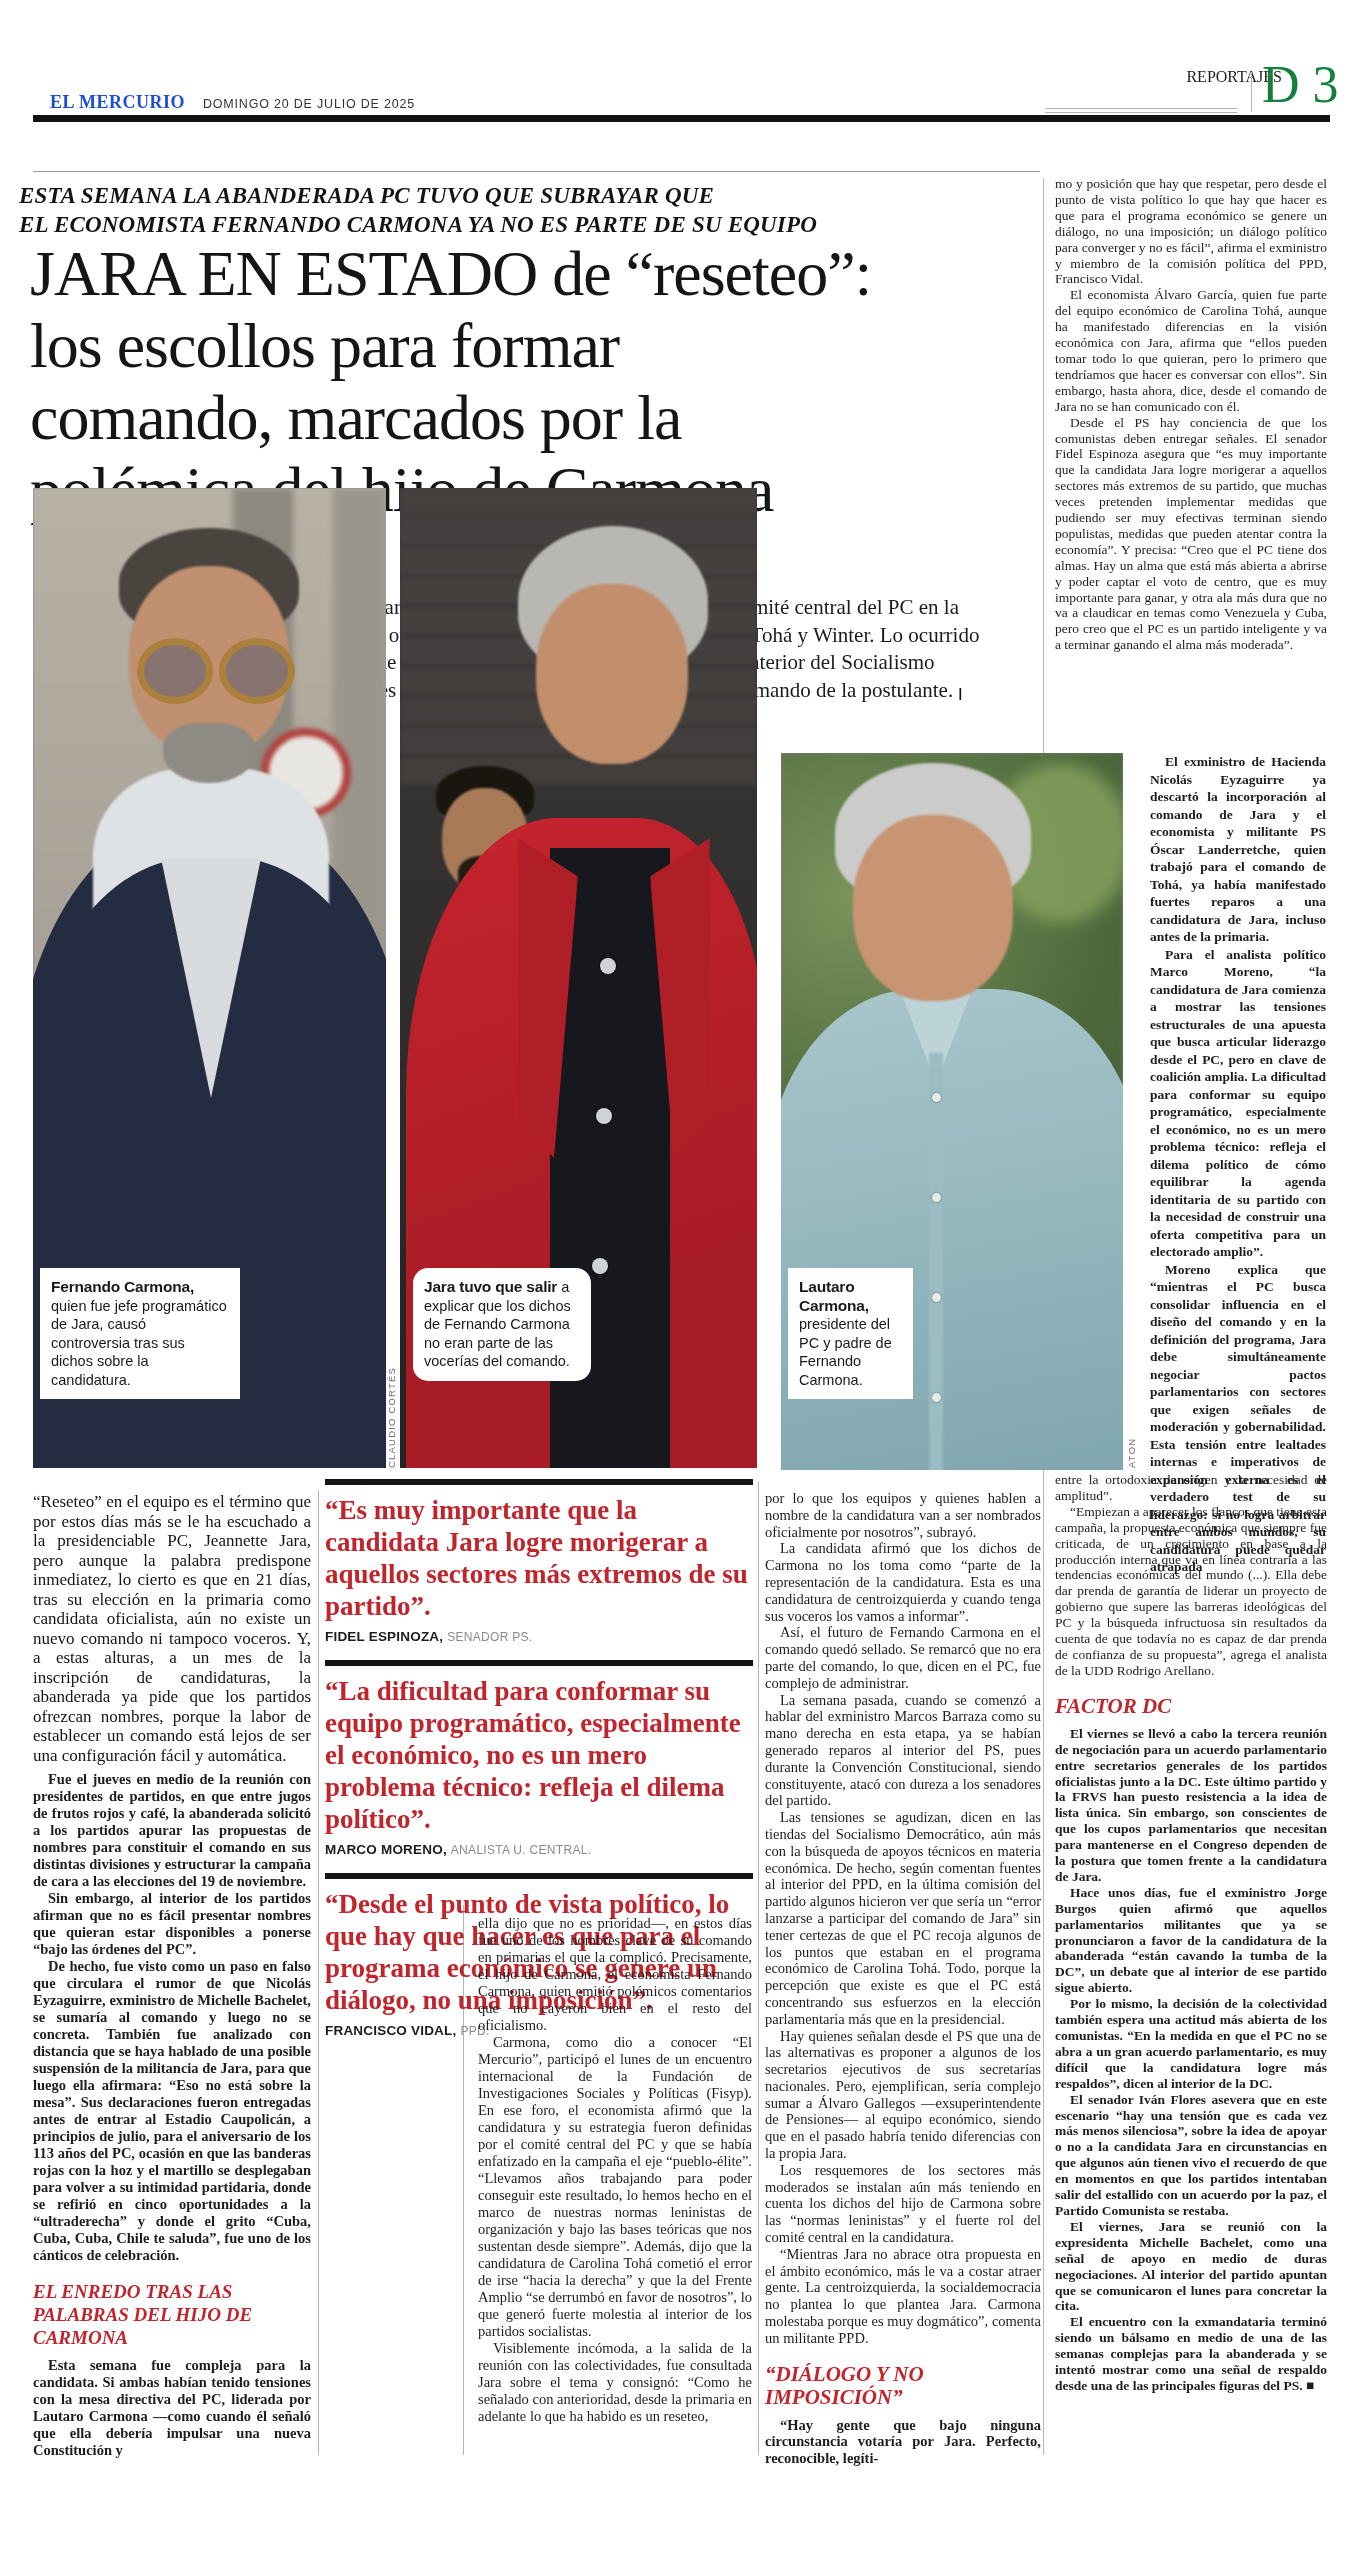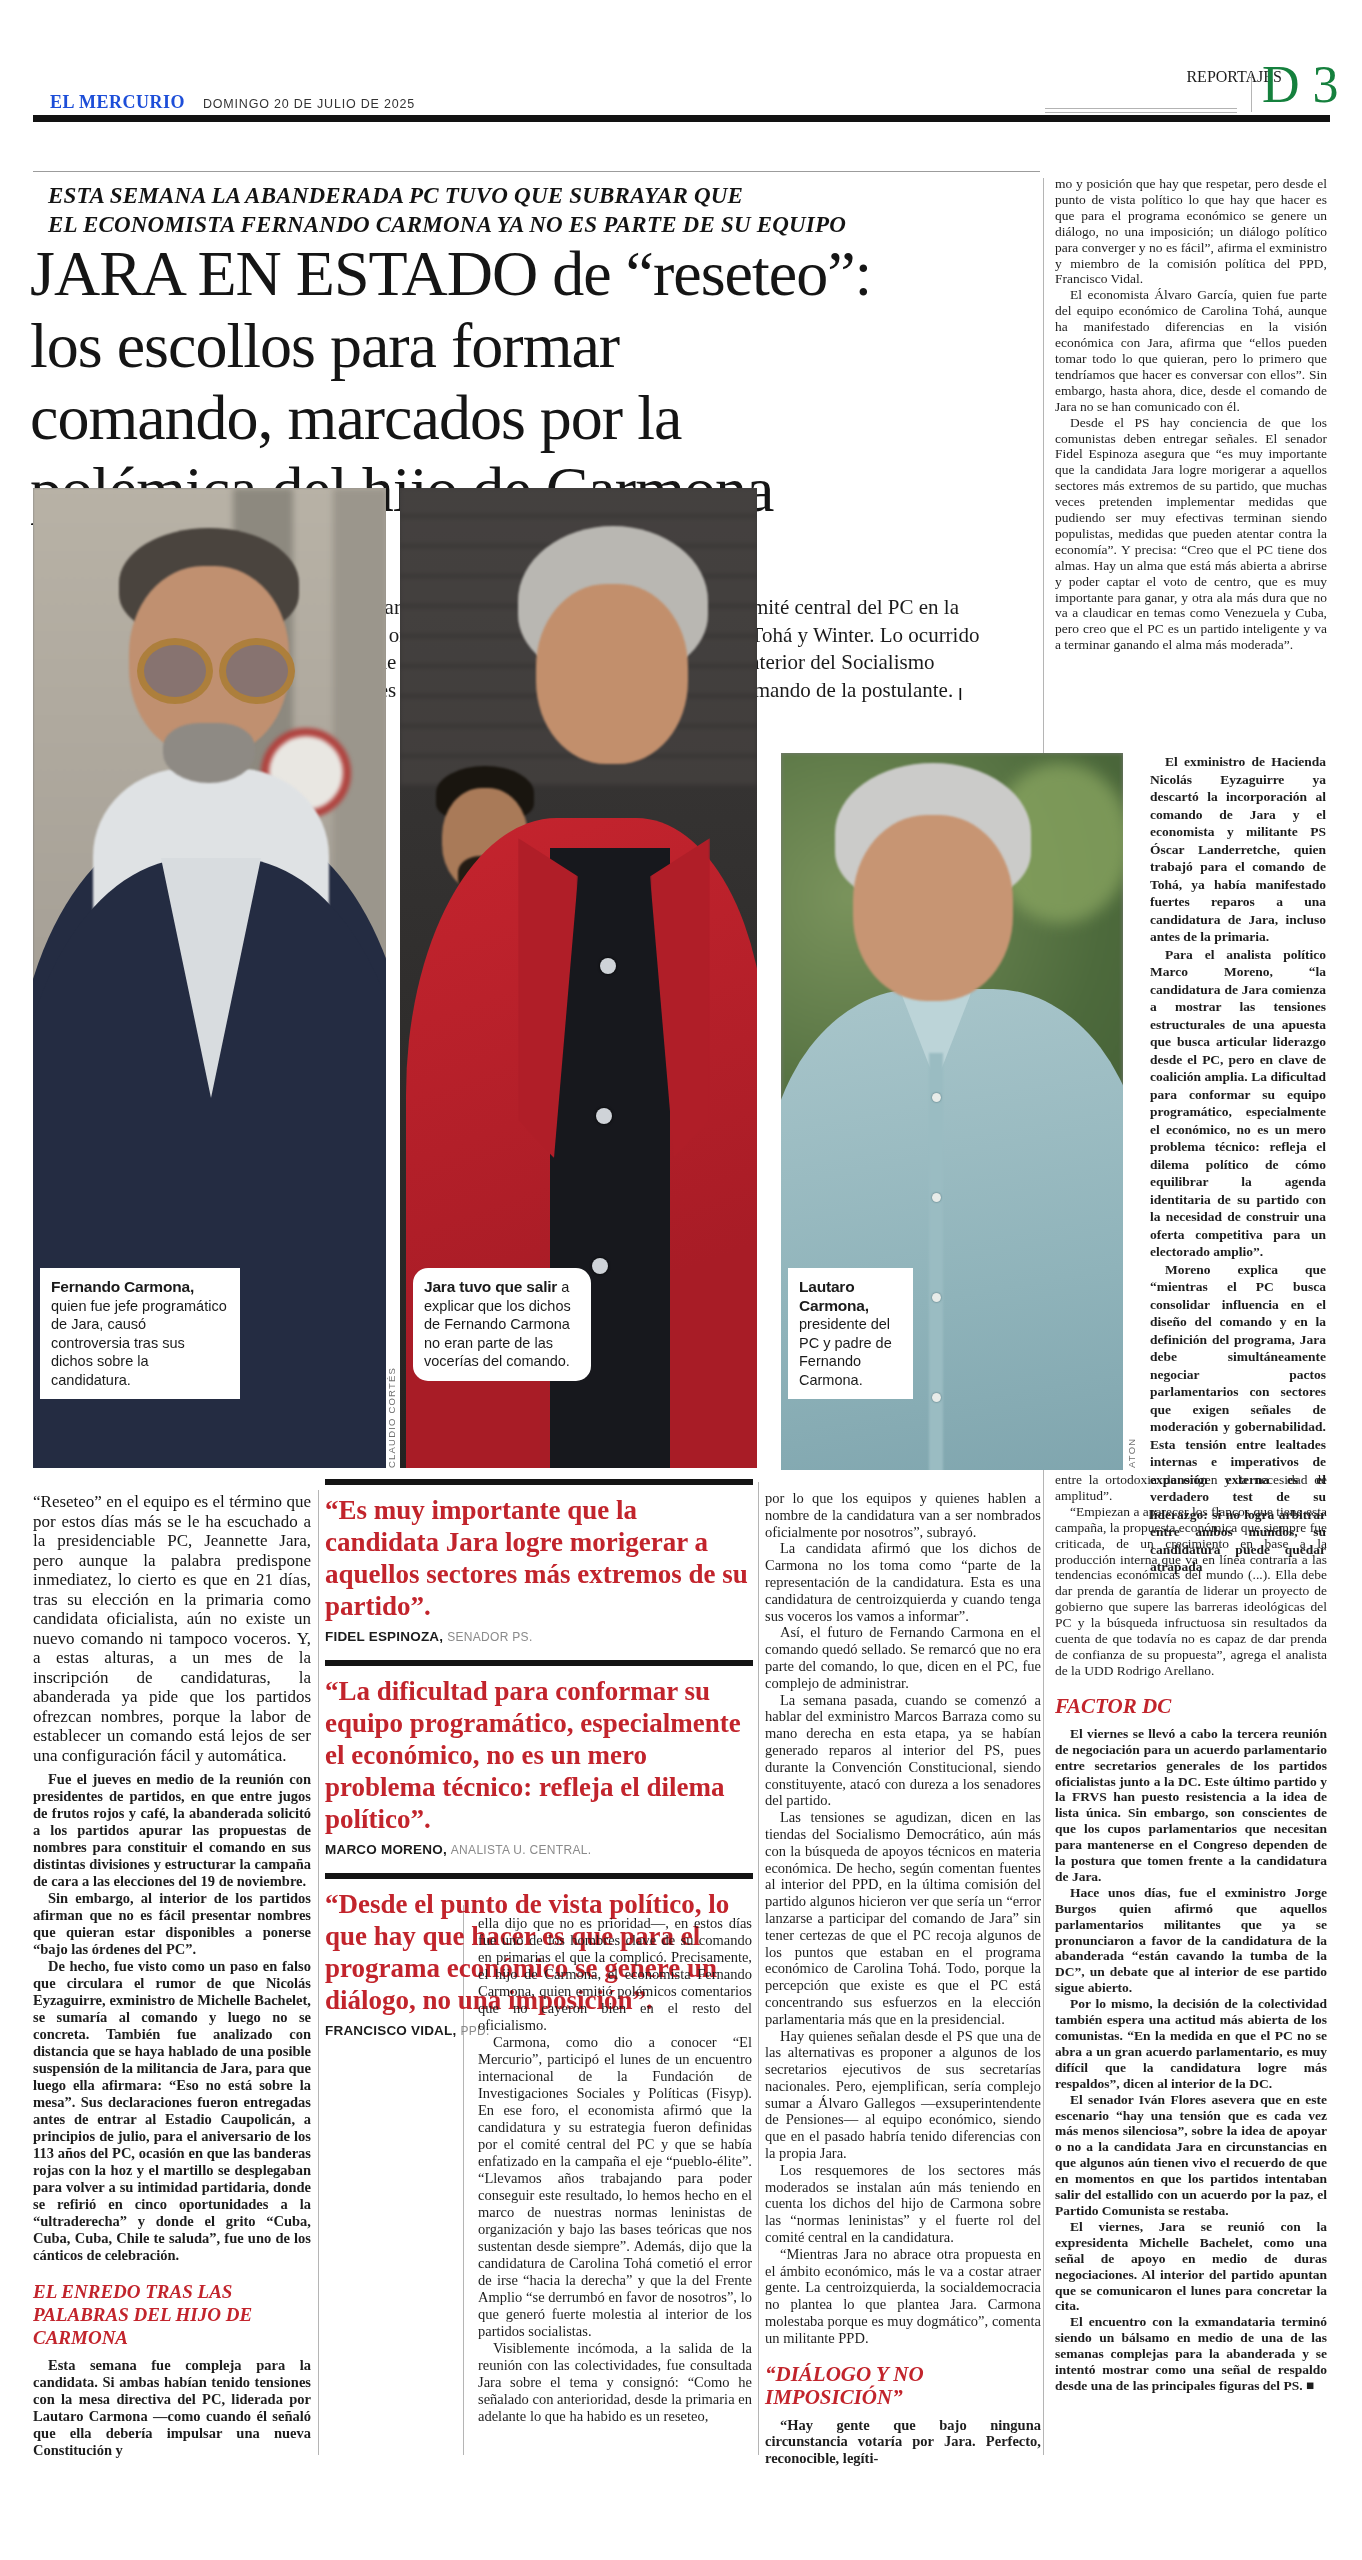--- a/index.html
+++ b/index.html
@@ -102,21 +102,21 @@
     <span class="mast-brand">EL MERCURIO</span>
     <span class="mast-date" style="margin-left:14px;">DOMINGO 20 DE JULIO DE 2025</span>
   </div>
   <div class="abs" style="left:1090px;top:68px;width:192px;text-align:right;">REPORTAJES</div>
   <div class="abs double-rule" style="left:1045px;top:108px;width:192px;"></div>
   <div class="abs hairline-v" style="left:1251px;top:72px;height:40px;"></div>
   <div class="abs page-number" style="left:1262px;top:55px;">D 3</div>
   <div class="abs black-bar" style="left:33px;top:115px;width:1297px;height:7px;"></div>
 
   <div class="abs hairline-h" style="left:33px;top:171px;width:1007px;"></div>
-  <div class="abs kicker" style="left:48px;top:181px;width:1000px;">
+  <div class="abs kicker" style="left:19px;top:181px;width:1000px;">
     <div>ESTA SEMANA LA ABANDERADA PC TUVO QUE SUBRAYAR QUE</div>
     <div>EL ECONOMISTA FERNANDO CARMONA YA NO ES PARTE DE SU EQUIPO</div>
   </div>
   <div class="abs headline" style="left:30px;top:238px;width:1010px;">
     <div>JARA EN ESTADO de “reseteo”:</div>
     <div>los escollos para formar</div>
     <div>comando, marcados por la</div>
     <div>polémica del hijo de Carmona</div>
   </div>
   <div class="abs accent-bar" style="left:33px;top:546px;width:182px;height:32px;"></div>

